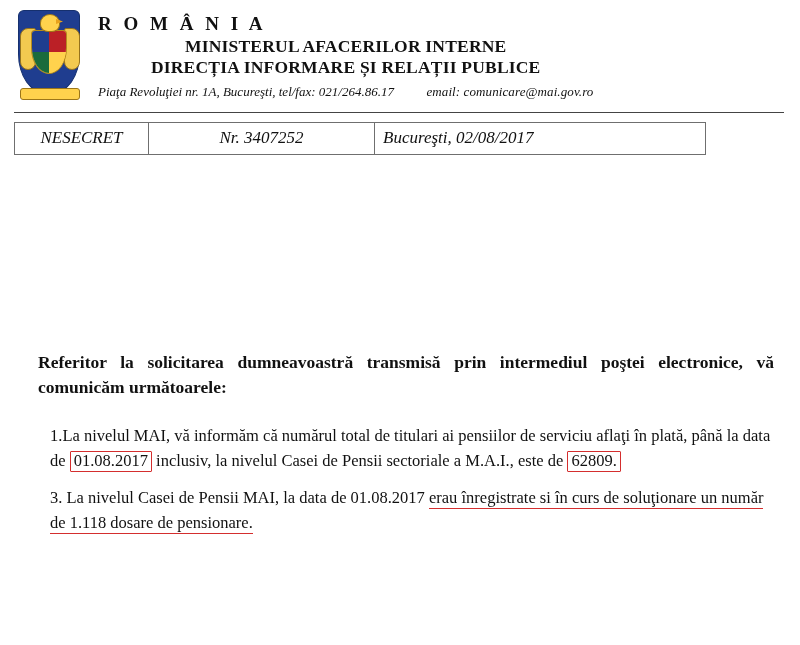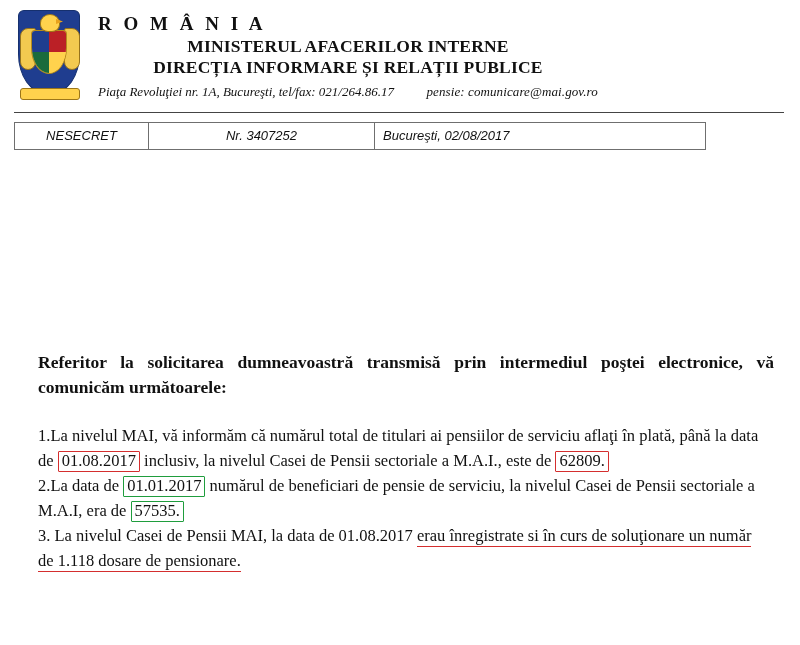--- a/index.html
+++ b/index.html
@@ -162,23 +162,23 @@
     top: 122px;
     width: 692px;
     display: flex;
     border: 1px solid #6f6f6f;
     box-sizing: border-box;
     background: #fff;
   }
   .meta-cell {
     box-sizing: border-box;
     padding: 5px 8px 6px 8px;
-    font-family: Liberation Sans, sans-serif;
+    font-family: Liberation Serif, serif;
     font-style: italic;
-    font-size: 13px;
+    font-size: 17px;
     color: #111;
     border-right: 1px solid #6f6f6f;
     white-space: nowrap;
     overflow: hidden;
   }
   .meta-cell:last-child { border-right: none; }
   .c1 { width: 134px; text-align: center; }
   .c2 { width: 142px; text-align: center; }
   .c3 { width: 226px; text-align: center; }
   .c4 { width: 190px; }
@@ -196,21 +196,21 @@
     line-height: 1.45;
     color: #111;
     margin: 0 0 22px 0;
     text-align: justify;
     width: 736px;
   }
   .para {
     font-size: 16.5px;
     line-height: 1.52;
     color: #111;
-    margin: 0;
+    margin: 12px;
     text-align: left;
     width: 730px;
   }
 
   .box-red {
     border: 1.6px solid #d42e2e;
     padding: 0 3px 1px 3px;
     display: inline-block;
     line-height: 1.12;
     border-radius: 1px;
@@ -249,44 +249,41 @@
       <div class="ribbon"></div>
     </div>
 
     <div class="titles">
       <div class="t-country">R O M Â N I A</div>
       <div class="t-line2">MINISTERUL AFACERILOR INTERNE</div>
       <div class="t-line3">DIRECȚIA INFORMARE ȘI RELAȚII PUBLICE</div>
       <div class="t-address">
         <span>Piaţa Revoluţiei nr. 1A, Bucureşti, tel/fax: 021/264.86.17</span>
         <span style="display:inline-block;width:26px"></span>
-        <span class="email">pensie: comunicare@mai.gov.ro</span>
+        <span class="email">email: comunicare@mai.gov.ro</span>
       </div>
     </div>
   </div>
 
   <div class="rule"></div>
 
   <div class="meta-table">
     <div class="meta-cell c1">NESECRET</div>
     <div class="meta-cell c3">Nr.      3407252</div>
     <div class="meta-cell c4">Bucureşti, 02/08/2017</div>
   </div>
 
   <div class="body-text">
 
     <p class="lead">Referitor la solicitarea dumneavoastră transmisă prin intermediul poştei electronice, vă comunicăm următoarele:</p>
 
     <p class="para">
       <span>1.La nivelul MAI, vă informăm că numărul total de titulari ai pensiilor de serviciu aflaţi în plată, până la data de </span><span class="box-red">01.08.2017</span><span> inclusiv, la nivelul Casei de Pensii sectoriale a M.A.I., este de </span><span class="box-red">62809.</span>
     </p>
 
-    <p class="para">
-      <span>2.La data de </span><span class="box-green">01.01.2017</span><span> numărul de beneficiari de pensie de serviciu, la nivelul Casei de Pensii sectoriale a M.A.I, era de </span><span class="box-green">57535.</span>
-    </p>
 
     <p class="para">
       <span>3. La nivelul Casei de Pensii MAI, la data de 01.08.2017 </span><span class="u-red">erau înregistrate si în curs de soluţionare un număr de 1.118 dosare de pensionare.</span>
     </p>
 
   </div>
 
 </div>
 
 </body></html>

